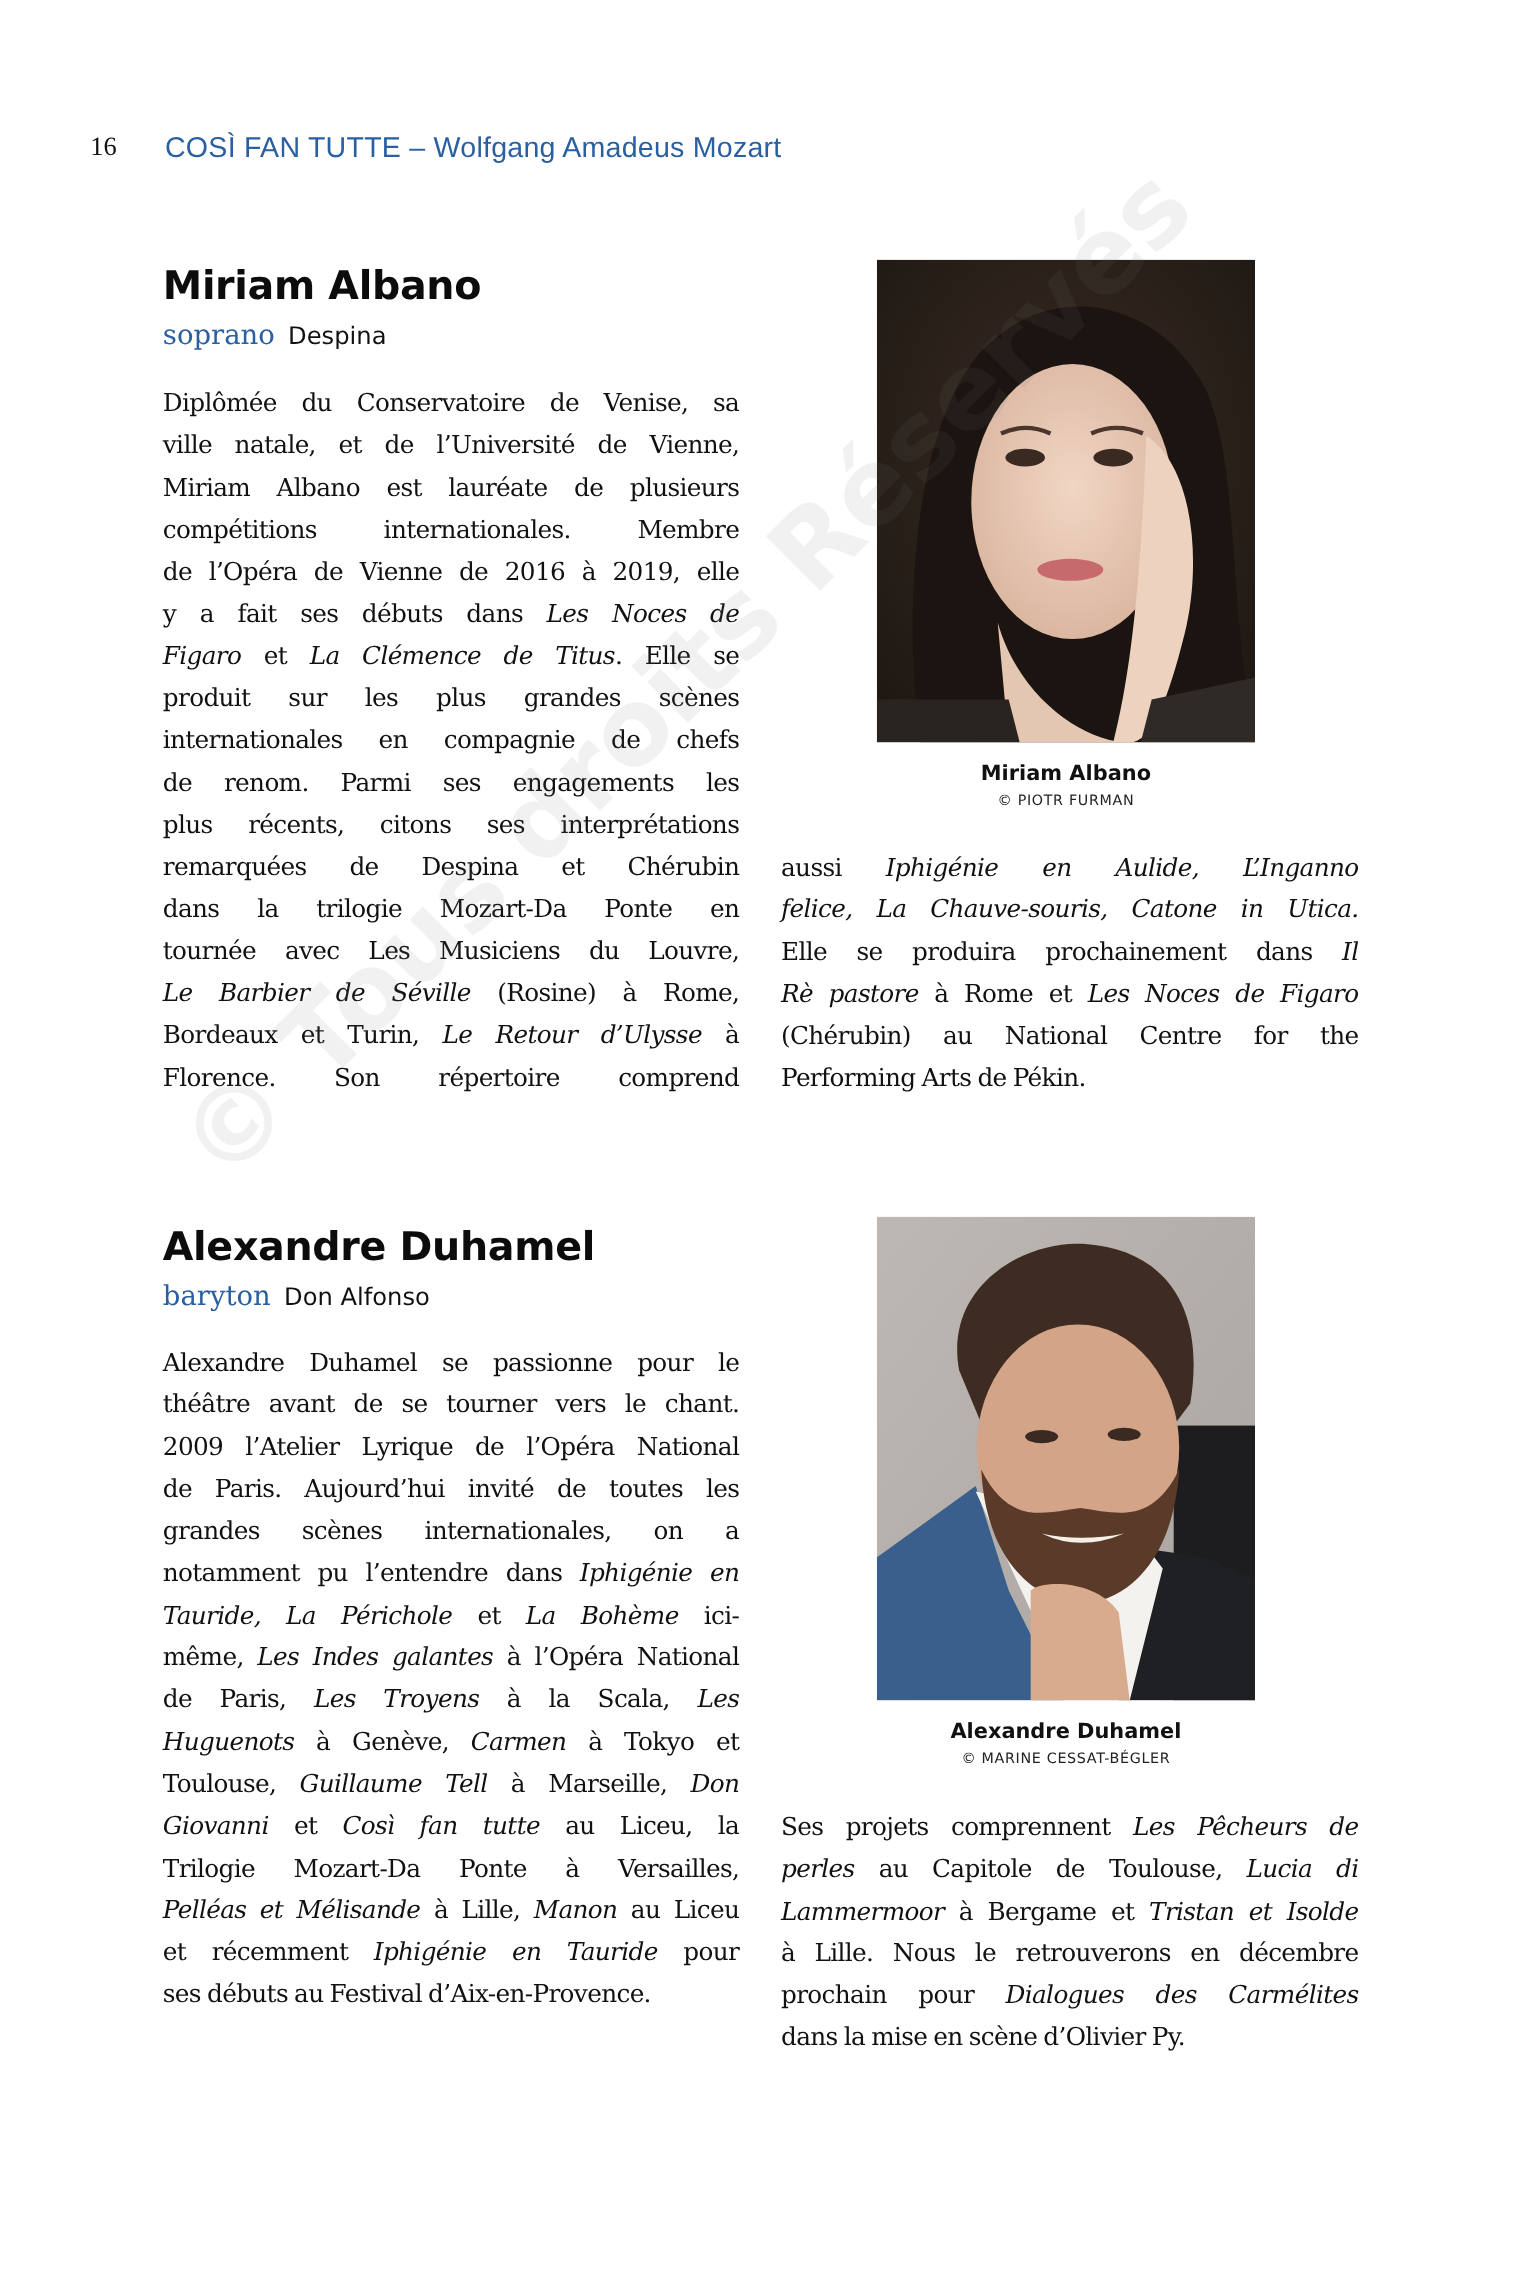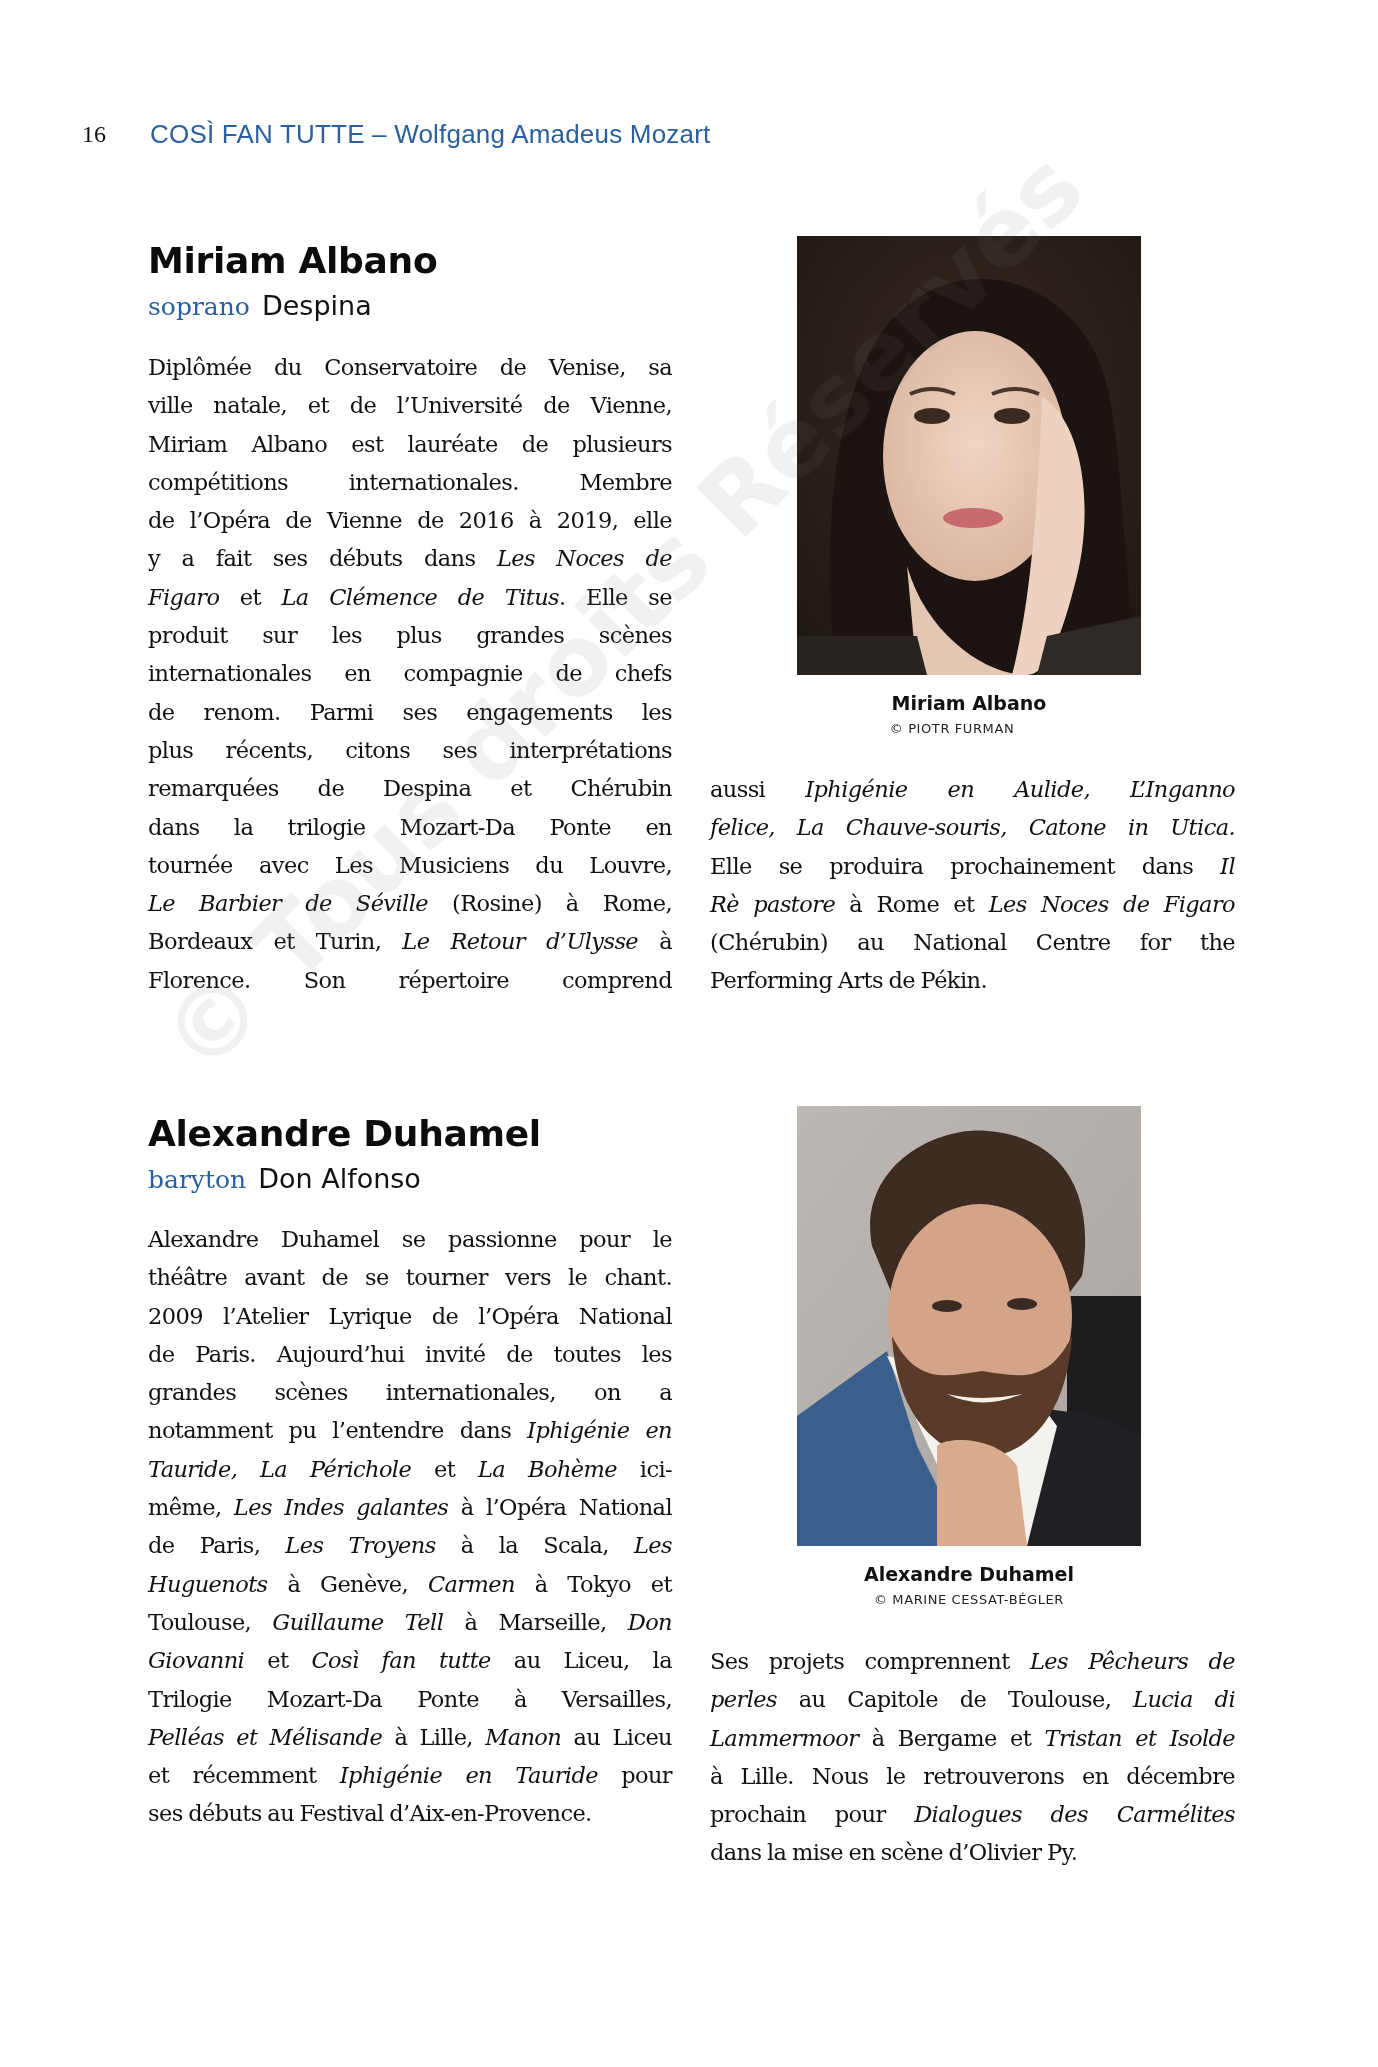--- a/index.html
+++ b/index.html
@@ -6,21 +6,21 @@
   body { width: 1378px; height: 2067px; position: relative; overflow: hidden; }
   .page { position: absolute; left: 0; top: 0; width: 1378px; height: 1738px; }
 
   .running-head { position: absolute; left: 82px; top: 118px; height: 32px; display: flex; align-items: center; }
   .page-num { font-family: "Liberation Serif", serif; font-size: 24px; color: #111; width: 68px; }
   .head-title { font-family: "Liberation Sans", sans-serif; font-size: 26px; color: #2a5fa0; letter-spacing: 0.2px; }
 
   .name { position: absolute; left: 148px; font-family: "DejaVu Sans", sans-serif; font-weight: bold; font-size: 36px; color: #0c0c0c; letter-spacing: -0.3px; white-space: nowrap; }
   .role-line { position: absolute; left: 148px; display: flex; align-items: baseline; white-space: nowrap; }
   .voice { font-family: "DejaVu Serif", serif; font-size: 25px; color: #2a5fa0; }
-  .part { font-family: "DejaVu Sans", sans-serif; font-size: 27px; color: #111; margin-left: 12px; }
+  .part { font-family: "DejaVu Sans", sans-serif; font-size: 22px; color: #111; margin-left: 12px; }
 
   .body { position: absolute; font-family: "DejaVu Serif", serif; font-size: 22.5px; line-height: 38.3px; color: #111; text-align: justify; text-align-last: justify; letter-spacing: -0.6px; word-spacing: -1px; }
   .body.last { text-align-last: left; }
   .body i { font-style: italic; }
   .line { display: block; white-space: nowrap; }
   .line-j { display: block; text-align: justify; text-align-last: justify; }
 
   .photo { position: absolute; overflow: hidden; }
   .caption-name { position: absolute; width: 344px; text-align: center; font-family: "DejaVu Sans", sans-serif; font-weight: bold; font-size: 19px; color: #111; }
   .caption-credit { position: absolute; width: 344px; text-align: center; font-family: "DejaVu Sans", sans-serif; font-size: 13px; color: #222; letter-spacing: 0.6px; }
@@ -83,21 +83,21 @@
         <ellipse cx="135" cy="180" rx="18" ry="8" fill="#3b2a22"></ellipse>
         <ellipse cx="215" cy="180" rx="18" ry="8" fill="#3b2a22"></ellipse>
         <path d="M113 158 Q135 148 158 158" stroke="#4a362b" stroke-width="4" fill="none"></path>
         <path d="M195 158 Q218 148 242 158" stroke="#4a362b" stroke-width="4" fill="none"></path>
         <ellipse cx="176" cy="282" rx="30" ry="10" fill="#c76a6e"></ellipse>
         <path d="M0 400 L120 400 L130 439 L0 439 Z" fill="#2a2420"></path>
         <path d="M250 400 L344 380 L344 439 L240 439 Z" fill="#2f2a26"></path>
       </svg>
     </div>
     <div class="caption-name" style="left:797px; top:692px;">Miriam Albano</div>
-    <div class="caption-credit" style="left:780px; top:721px;">© PIOTR FURMAN</div>
+    <div class="caption-credit" style="left:797px; top:721px;">© PIOTR FURMAN</div>
 
     <div class="body last" style="left:710px; top:770px; width:525px;">
         <span class="line-j">aussi <i>Iphigénie en Aulide, L’Inganno</i></span>
         <span class="line-j"><i>felice, La Chauve-souris, Catone in Utica.</i></span>
         <span class="line-j">Elle se produira prochainement dans <i>Il</i></span>
         <span class="line-j"><i>Rè pastore</i> à Rome et <i>Les Noces de Figaro</i></span>
         <span class="line-j">(Chérubin) au National Centre for the</span>
         <span class="line">Performing Arts de Pékin.</span>
       </div>
   </section>

